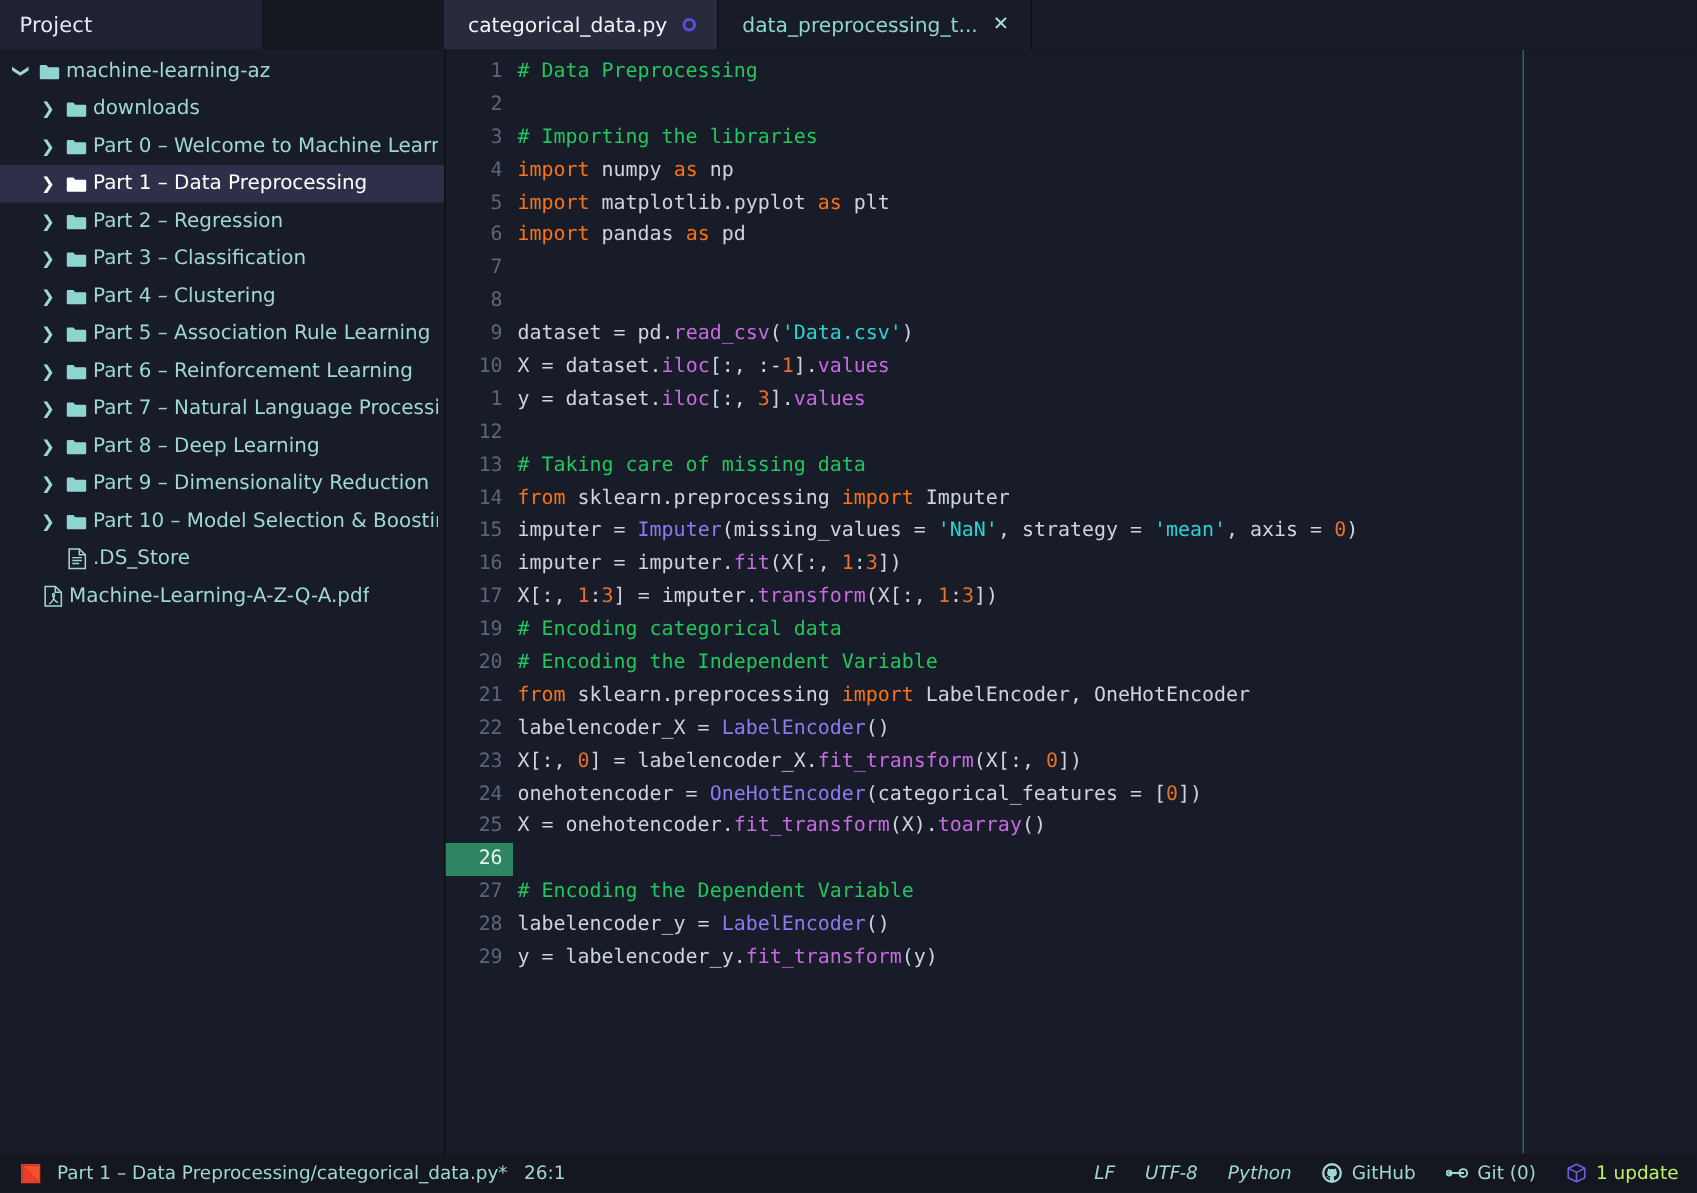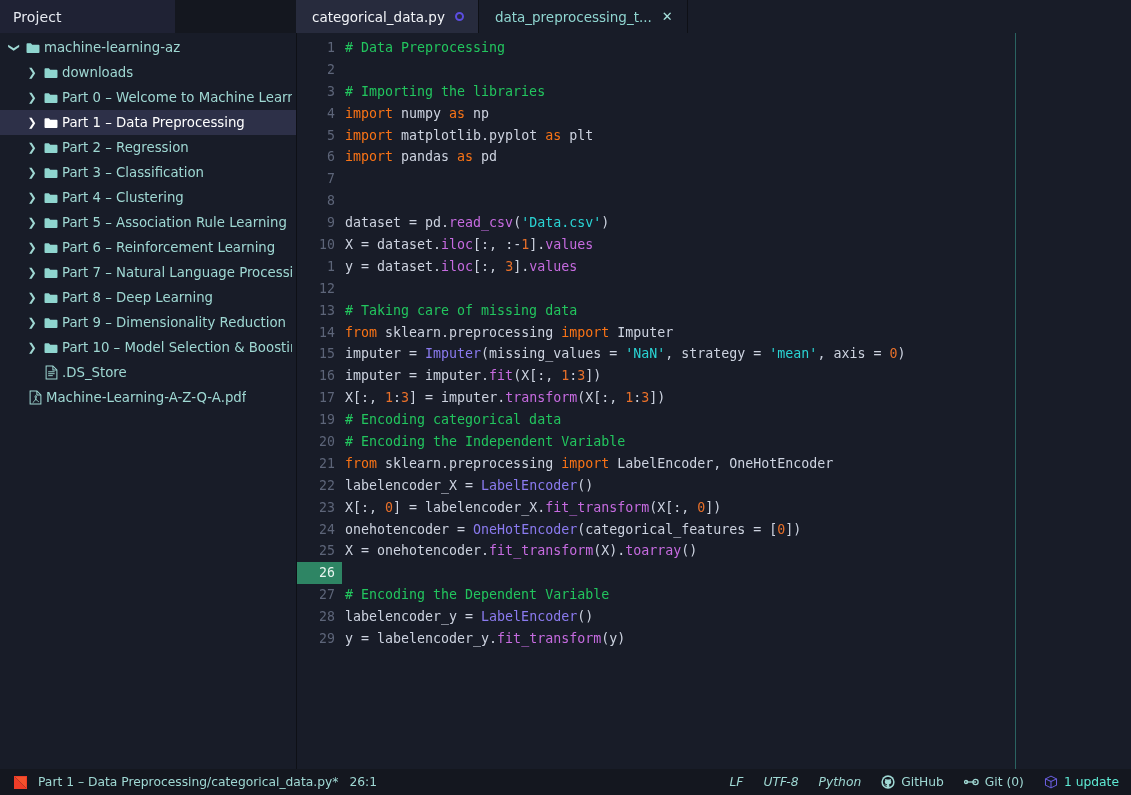--- a/index.html
+++ b/index.html
@@ -125,21 +125,21 @@
     background: #14171f;
     display: flex; align-items: center;
     color: #9fd8d3;
     font-size: 12.3px;
     padding: 0 12px 0 14px;
   }
   .sb-left { display: flex; align-items: center; gap: 11px; }
   .sb-right { margin-left: auto; display: flex; align-items: center; gap: 20px; }
   .sb-item { display: flex; align-items: center; gap: 6px; cursor: pointer; white-space: nowrap; }
   .sb-plain { cursor: default; font-style: italic; }
-  .sb-update { color: #5eead4; justify-content: space-between; }
+  .sb-update { color: #bef264; justify-content: space-between; }
   .cursor-pos { color: #9fd8d3; }
 </style>
 </head>
 <body>
 
 <div class="topbar">
   <div class="project-header">Project</div>
   <div class="topbar-gap"></div>
   <div class="tabstrip" id="tabstrip">
       <div class="tab active">

